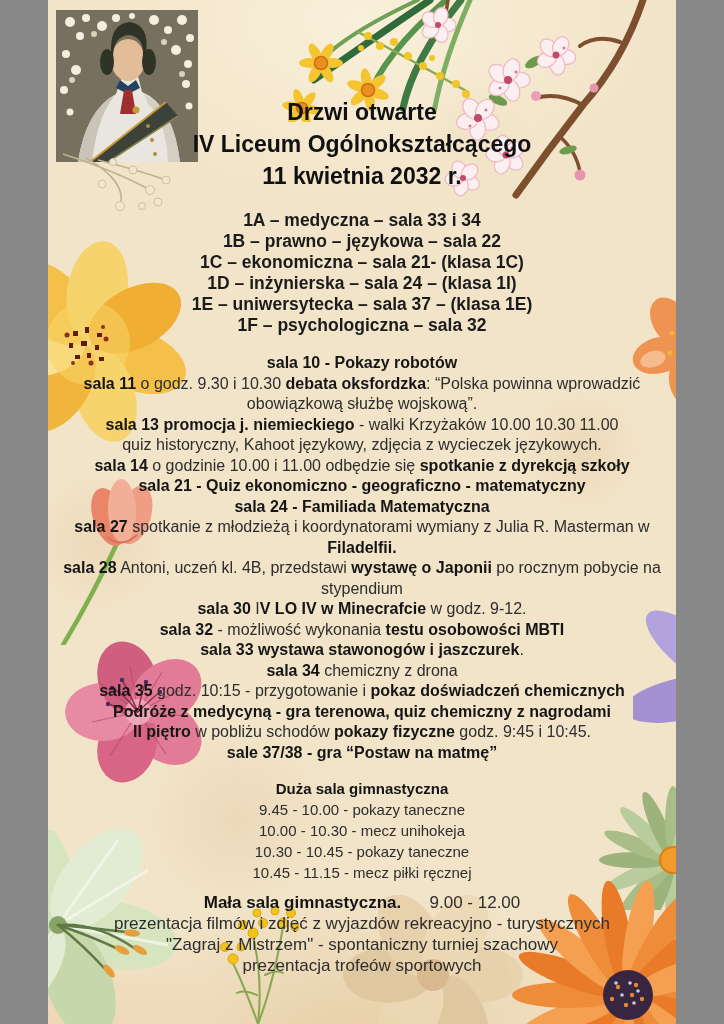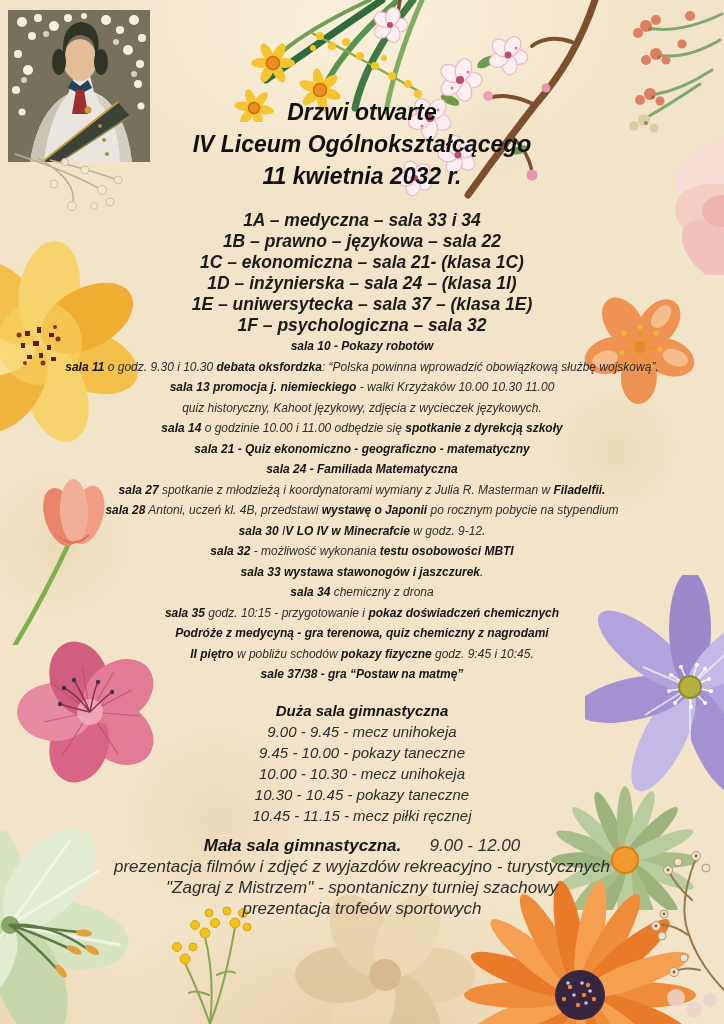--- a/index.html
+++ b/index.html
@@ -1,34 +1,33 @@
 <!DOCTYPE html>
 <html style="--c-paper: #f2e4c8; --c-paper_light: #f9f0da; --c-text: #2d2d2d; --c-text_bold: #101010;"><head>
 <meta charset="utf-8">
 <style>
   html,body{margin:0;padding:0;background:#888;}
   .poster{
-    position:relative;width:724px;height:1024px;overflow:hidden;margin:0 auto;
+    position:relative;width:628px;height:1024px;overflow:hidden;margin:0 auto;
     font-family:"Liberation Sans","DejaVu Sans",sans-serif;
     background:
       radial-gradient(ellipse 420px 260px at 50% 2%, var(--c-paper_light,#f9f0da) 0%, rgba(249,240,218,0) 70%),
       radial-gradient(circle 60px at 85% 44%, rgba(200,155,95,.16), rgba(200,155,95,0) 100%),
       radial-gradient(circle 70px at 8% 53%, rgba(198,150,88,.14), rgba(198,150,88,0) 100%),
       radial-gradient(circle 90px at 30% 80%, rgba(188,142,84,.13), rgba(188,142,84,0) 100%),
       radial-gradient(circle 55px at 68% 12%, rgba(205,165,105,.12), rgba(205,165,105,0) 100%),
       radial-gradient(ellipse 400px 220px at 50% 102%, rgba(212,170,112,.38), rgba(212,170,112,0) 70%),
       radial-gradient(ellipse 260px 200px at -2% 102%, rgba(226,178,120,.30), rgba(226,178,120,0) 70%),
       linear-gradient(var(--c-paper,#f2e4c8), var(--c-paper,#f2e4c8));
-    font-style: italic;
   }
   .decor{position:absolute;z-index:1;}
   .content{position:absolute;left:0;top:0;right:0;z-index:2;text-align:center;color:var(--c-text,#2d2d2d);}
   .title{margin-top:96px;font-size:23px;line-height:32px;font-weight:700;color:var(--c-text_bold,#101010);}
   .classes{margin-top:18px;font-size:17.5px;line-height:21px;font-weight:700;color:#1b1b1b;text-align:center;}
-  .program{font-size:12px;line-height:20.5px;max-width:702px;margin-left:auto;margin-right:auto;}
+  .program{margin-top:17px;font-size:16px;line-height:20.5px;max-width:702px;margin-left:auto;margin-right:auto;}
   .program b,.gym b{font-weight:700;color:#151515;}
   .gym-big{margin-top:15px;font-size:15px;line-height:21px;}
   .gym-small{margin-top:9px;font-size:17px;line-height:21px;}
   .gym-head{font-weight:700;color:#151515;}
   .line{white-space:pre-wrap;}
 </style>
 </head>
 <body>
 
 <div class="poster">
@@ -608,21 +607,20 @@
       <div class="line"><b>sala 33 wystawa stawonogów i jaszczurek</b><span>.</span></div>
       <div class="line"><b>sala 34</b><span> chemiczny z drona</span></div>
       <div class="line"><b>sala 35</b><span> godz. 10:15 - przygotowanie i </span><b>pokaz doświadczeń chemicznych</b></div>
       <div class="line"><b>Podróże z medycyną - gra terenowa, quiz chemiczny z nagrodami</b></div>
       <div class="line"><b>II piętro</b><span> w pobliżu schodów </span><b>pokazy fizyczne</b><span> godz. 9:45 i 10:45.</span></div>
       <div class="line"><b>sale 37/38 - gra “Postaw na matmę”</b></div>
     </section>
 
     <section class="gym gym-big">
       <div class="line gym-head">Duża sala gimnastyczna</div>
-      <div class="line">9.00 - 9.45 - mecz unihokeja</div>
       <div class="line">9.45 - 10.00 - pokazy taneczne</div>
       <div class="line">10.00 - 10.30 - mecz unihokeja</div>
       <div class="line">10.30 - 10.45 - pokazy taneczne</div>
       <div class="line">10.45 - 11.15 - mecz piłki ręcznej</div>
     </section>
 
     <section class="gym gym-small">
       <div class="line"><b>Mała sala gimnastyczna.</b><span>&nbsp;&nbsp;&nbsp;&nbsp;&nbsp;&nbsp;9.00 - 12.00</span></div>
       <div class="line">prezentacja filmów i zdjęć z wyjazdów rekreacyjno - turystycznych</div>
       <div class="line">"Zagraj z Mistrzem" - spontaniczny turniej szachowy</div>

